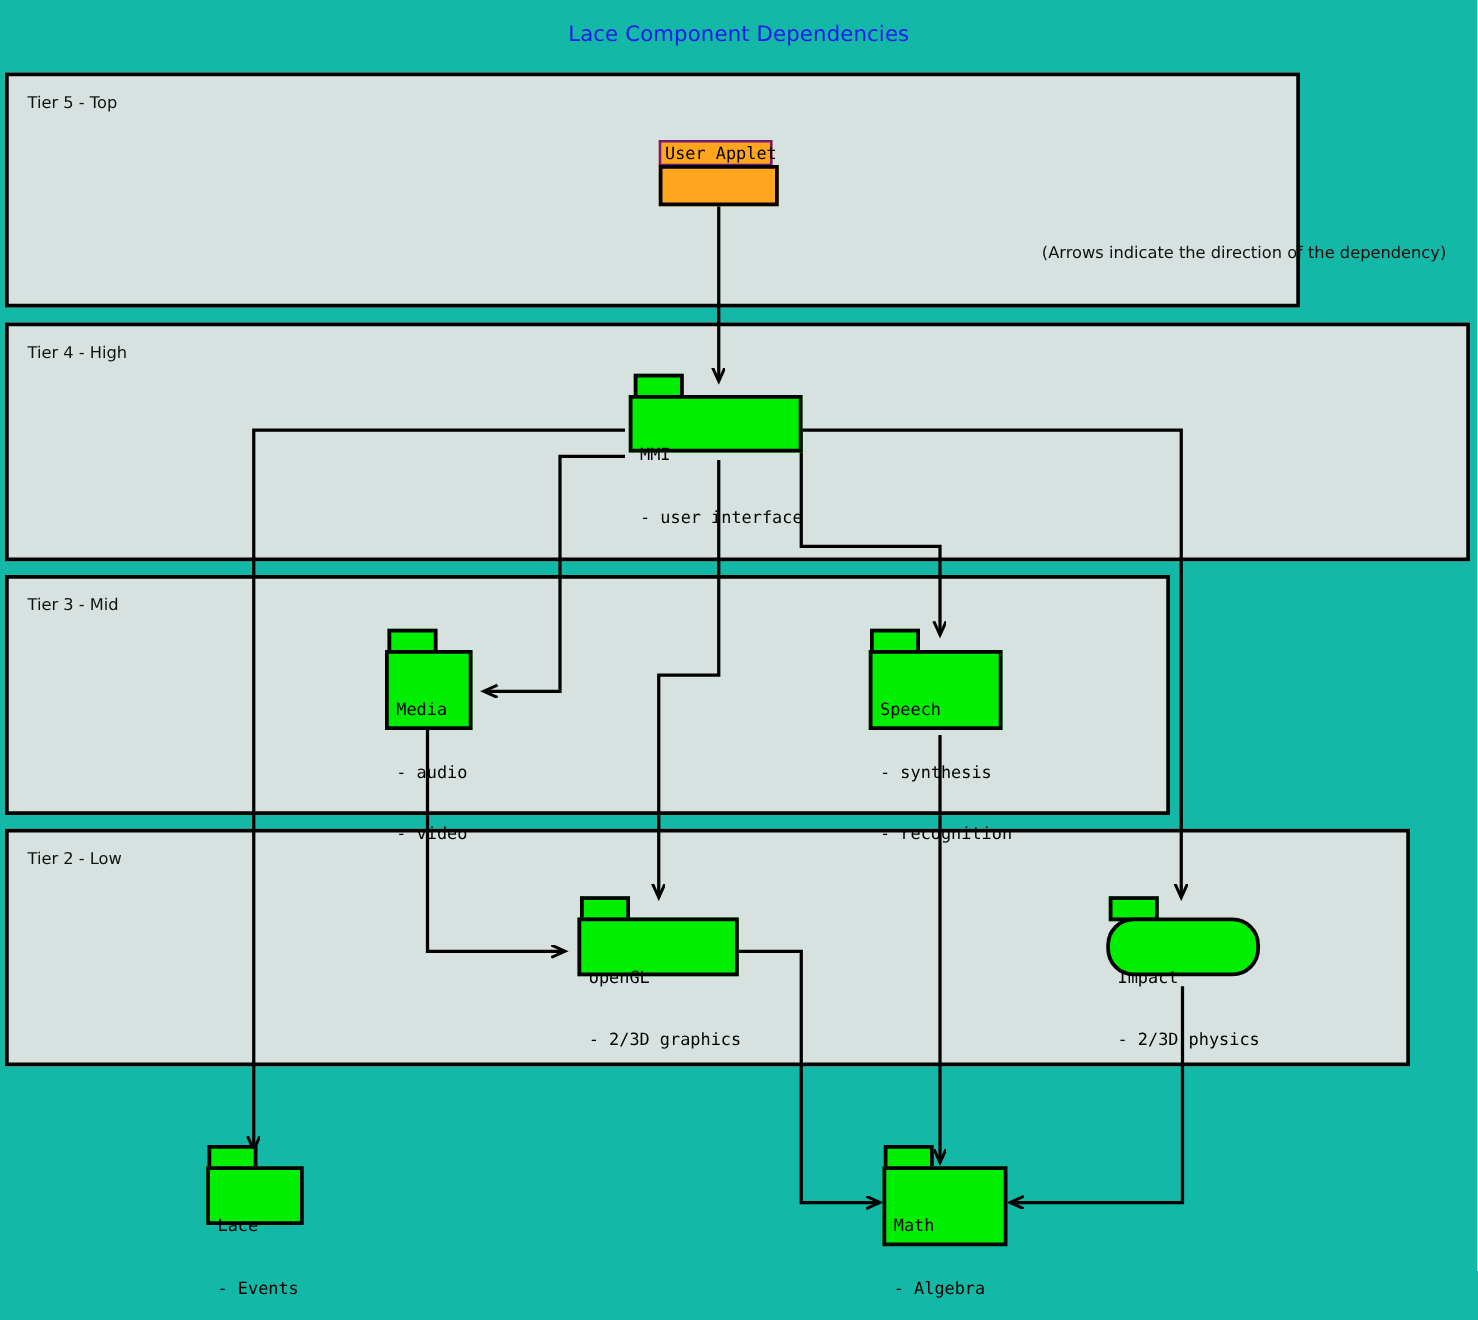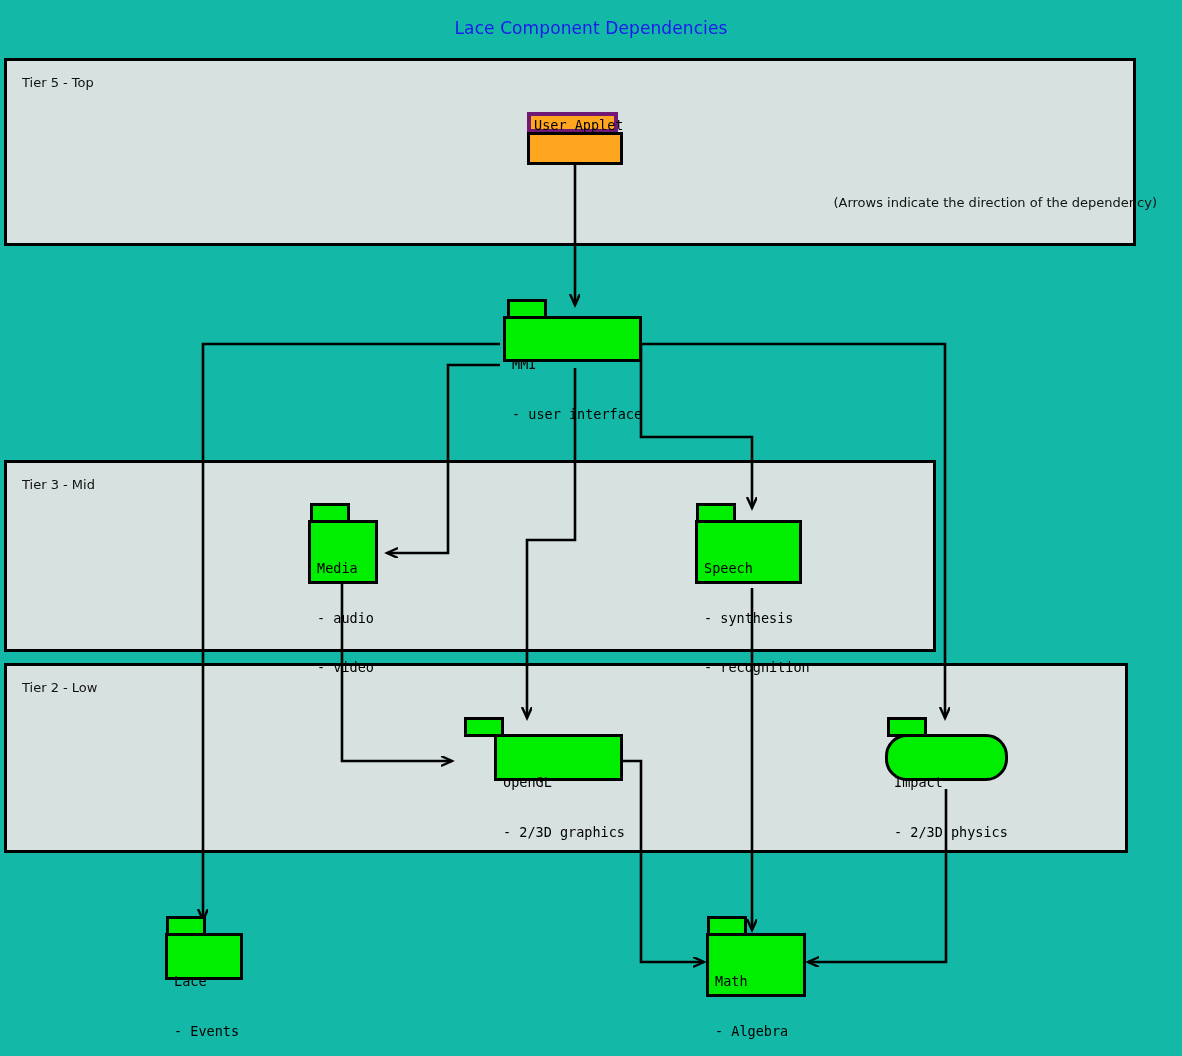--- a/index.html
+++ b/index.html
@@ -96,21 +96,21 @@
     left: 527px;
     top: 112px;
   }
   #applet-head {
     position: absolute;
     left: 0;
     top: 0;
     width: 91px;
     height: 21px;
     background: #ffa51e;
-    border: 4px solid #701a75;
+    border: 2px solid #701a75;
     box-sizing: border-box;
     font-family: "DejaVu Sans Mono", "Liberation Mono", monospace;
     font-size: 13.5px;
     line-height: 16px;
     color: #000000;
     padding: 1px 3px;
     white-space: pre;
   }
   #applet-body {
     position: absolute;
@@ -123,24 +123,27 @@
     box-sizing: border-box;
   }
 </style>
 </head>
 <body>
 
 <div id="stage">
 
   <div id="diagram-title">Lace Component Dependencies</div>
 
-  <div class="tier-panel" style="left:4px; top:58px; width:1132px; height:188px;">
+  <div class="tier-panel" style="left:4px; top:58px; width:1036px; height:188px;">
     <span class="tier-label">Tier 5 - Top</span>
   </div>
 
+  <div class="tier-panel" style="left:4px; top:258px; width:1172px; height:191px;">
+    <span class="tier-label">Tier 4 - High</span>
+  </div>
 
   <div class="tier-panel" style="left:4px; top:460px; width:932px; height:192px;">
     <span class="tier-label">Tier 3 - Mid</span>
   </div>
 
   <div class="tier-panel" style="left:4px; top:663px; width:1124px; height:190px;">
     <span class="tier-label">Tier 2 - Low</span>
   </div>
 
 
@@ -203,21 +206,21 @@
     <div class="pkg-tab"></div>
     <div class="pkg-body" style="left:-1px; width:107px; height:64px;">
       <span class="pkg-line">Speech</span>
       <span class="pkg-line">- synthesis</span>
       <span class="pkg-line">- recognition</span>
     </div>
   </div>
 
   <div class="pkg" style="left:464px; top:717px;">
     <div class="pkg-tab"></div>
-    <div class="pkg-body" style="left:-2px; width:129px; height:47px;margin-left:32px;">
+    <div class="pkg-body" style="left:-2px; width:129px; height:47px;">
       <span class="pkg-line">openGL</span>
       <span class="pkg-line">- 2/3D graphics</span>
     </div>
   </div>
 
   <div class="pkg" style="left:887px; top:717px;">
     <div class="pkg-tab"></div>
     <div class="pkg-body" style="left:-2px; width:123px; height:47px;border-radius:22px;">
       <span class="pkg-line">Impact</span>
       <span class="pkg-line">- 2/3D physics</span>

